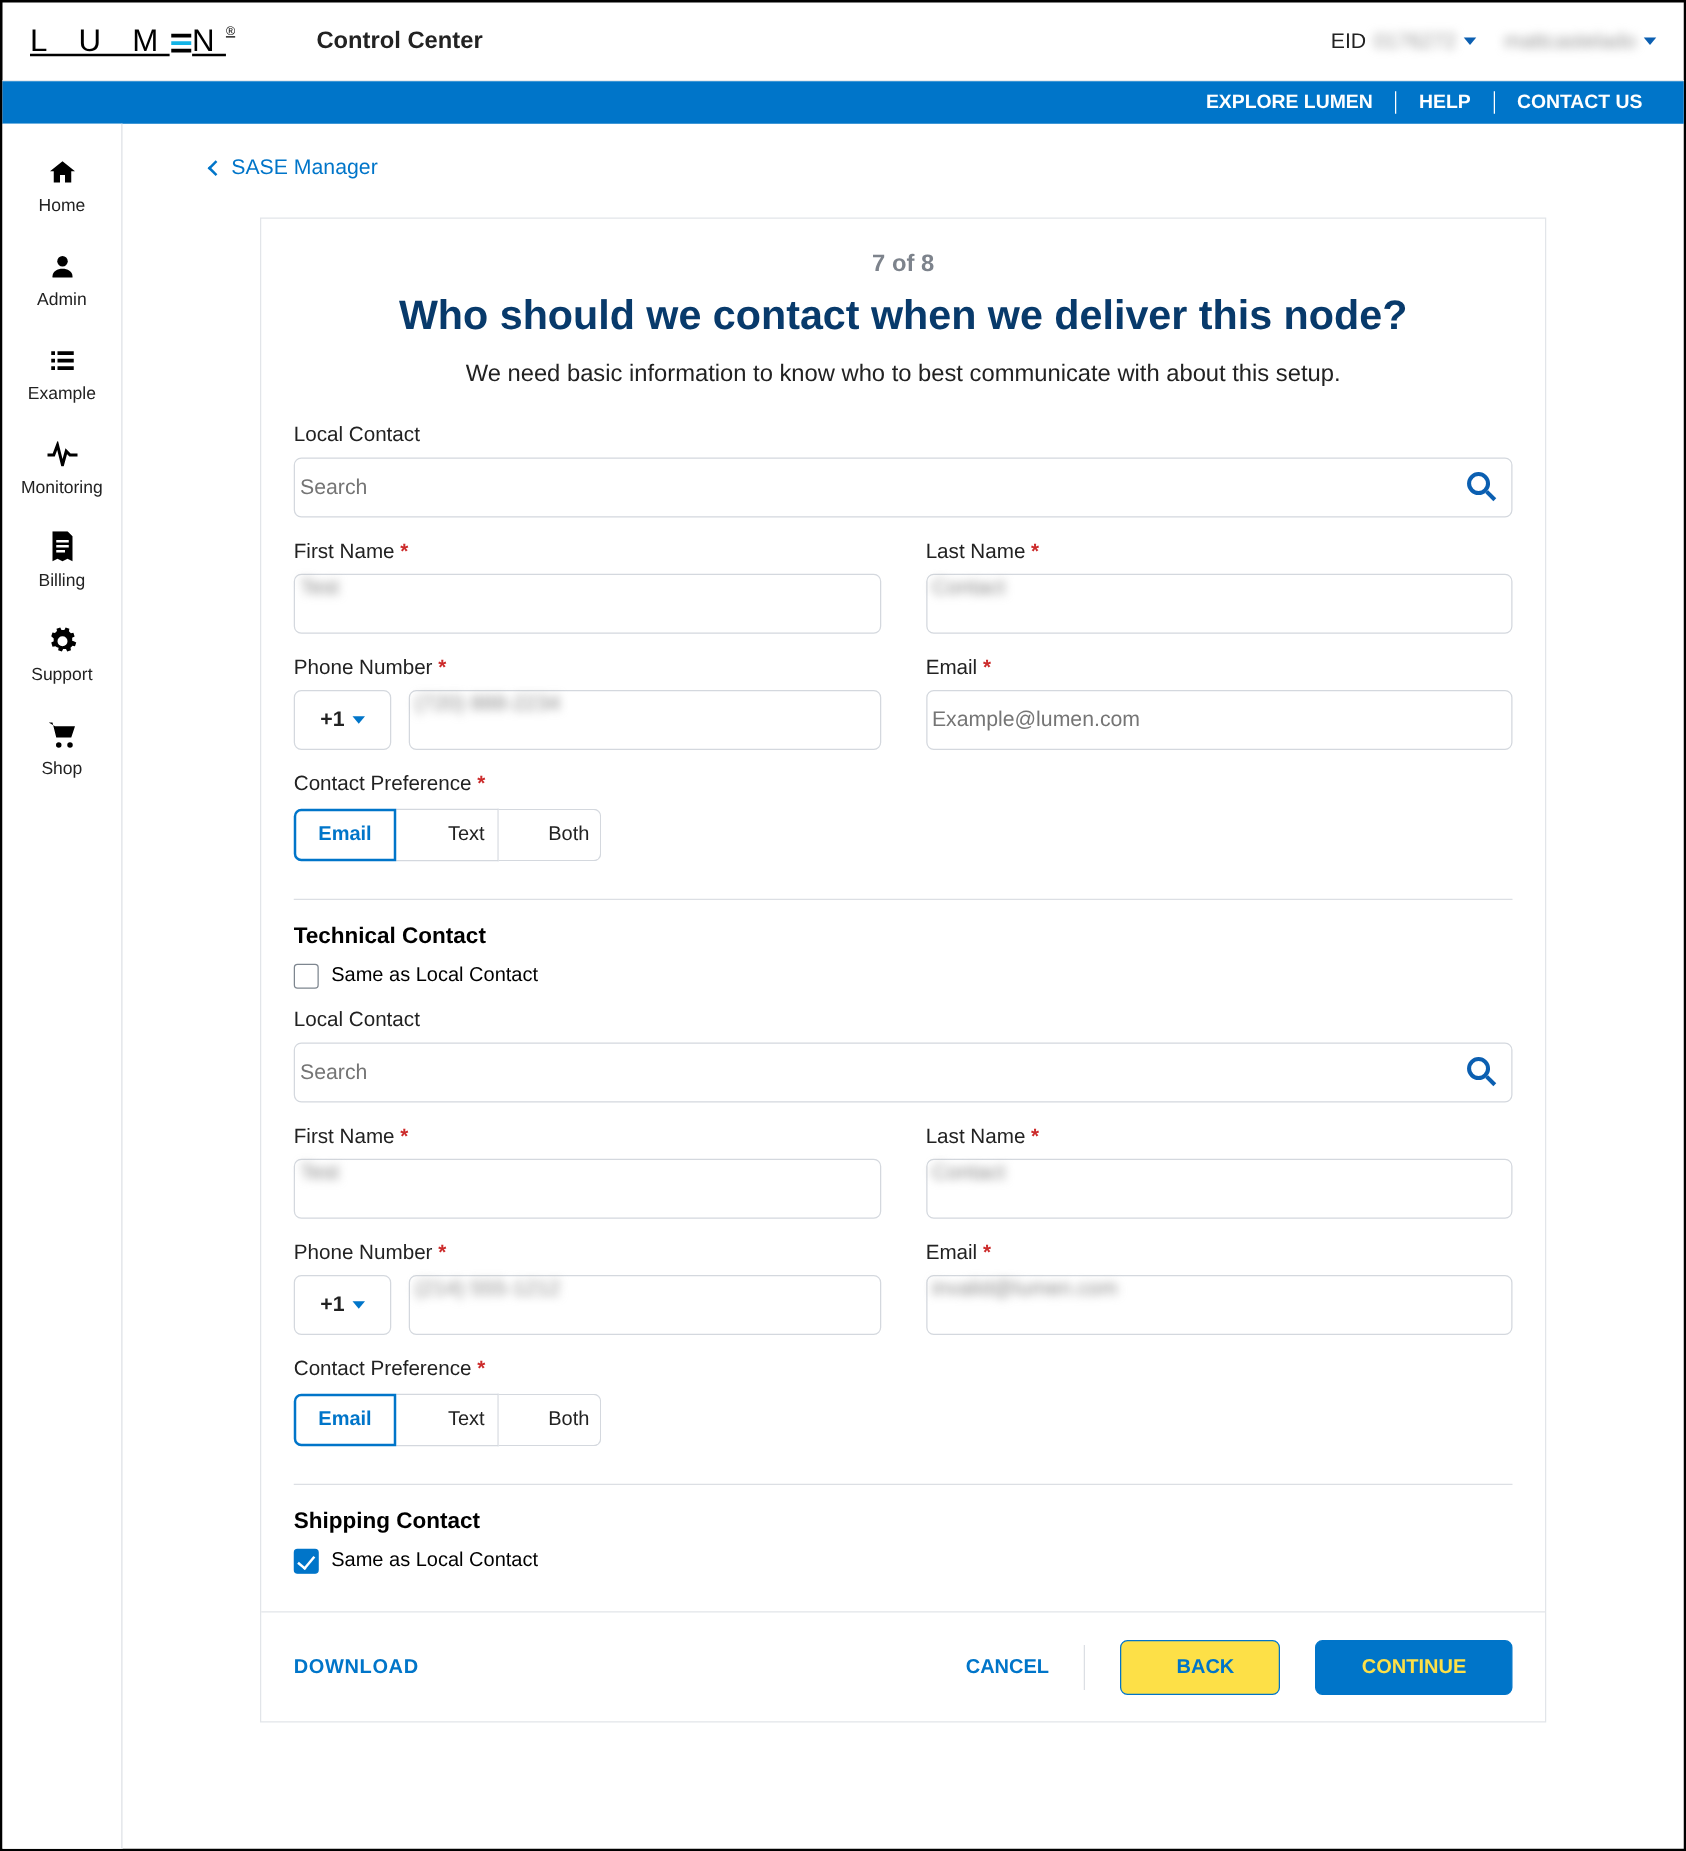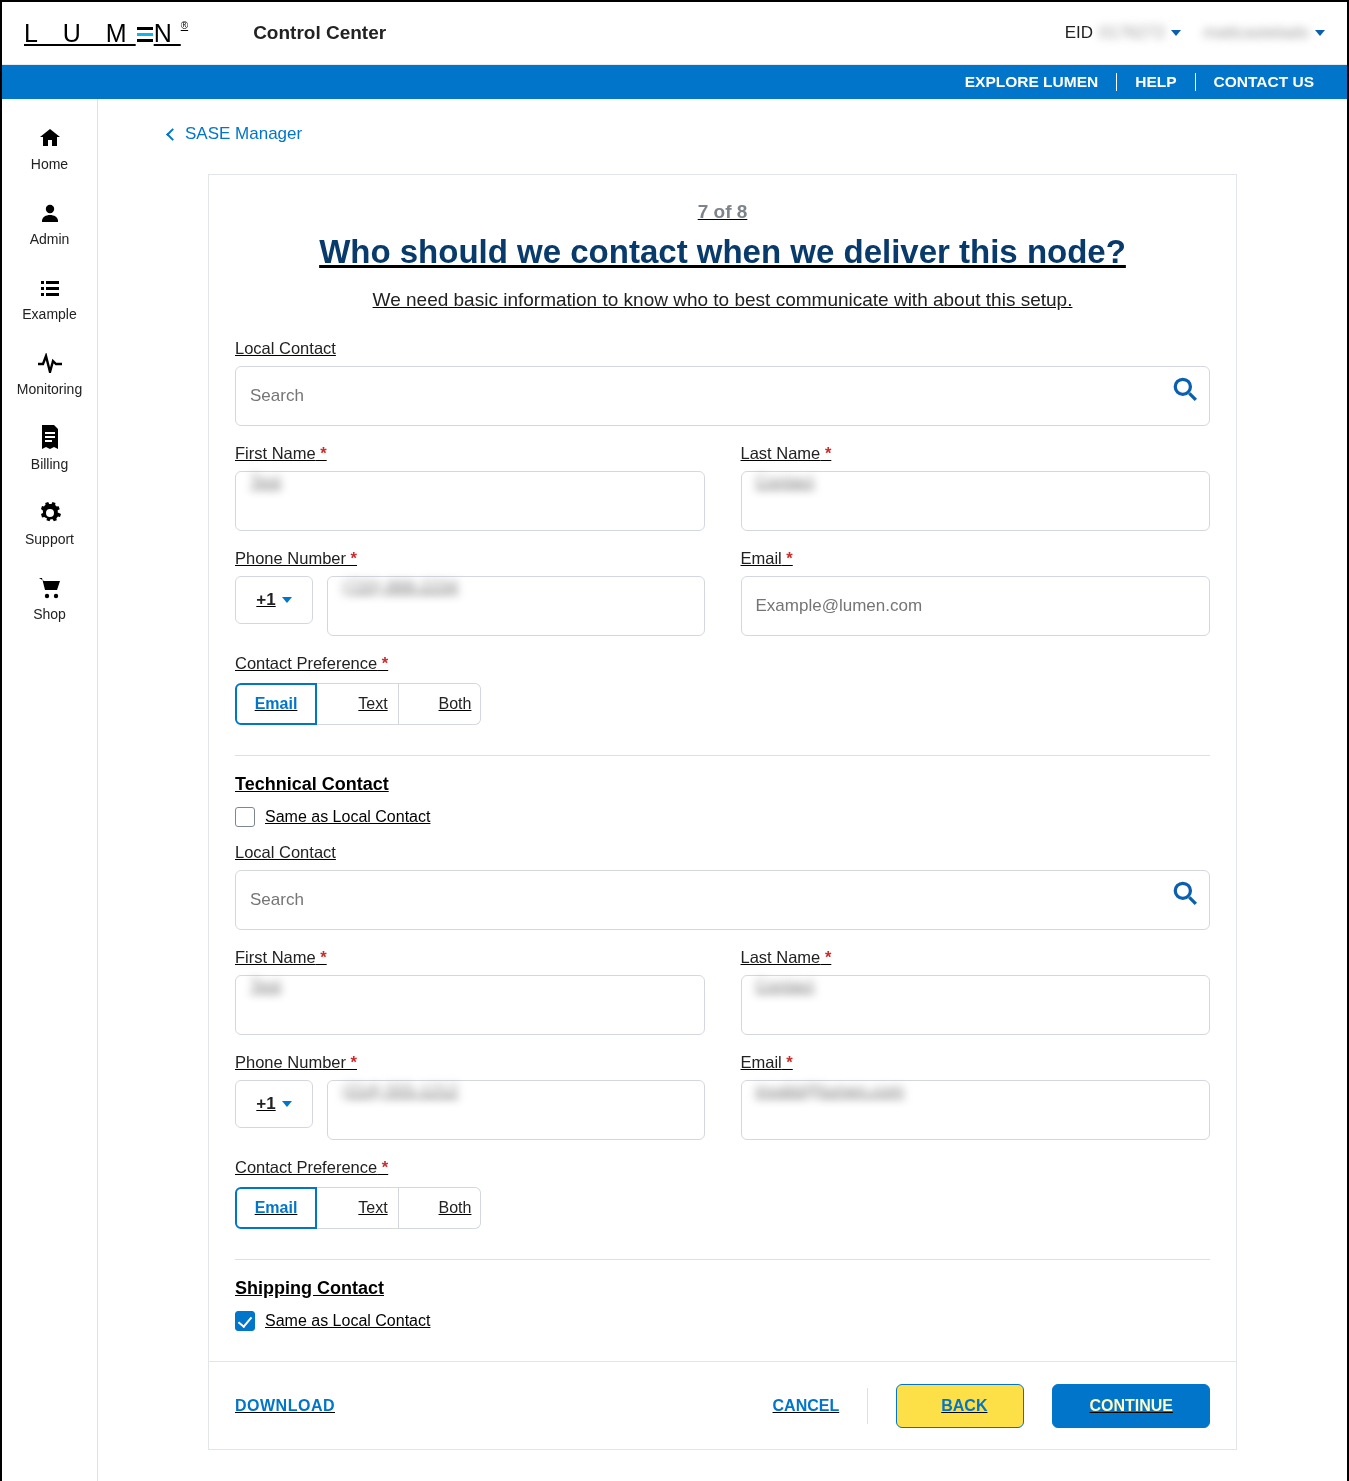--- a/index.html
+++ b/index.html
@@ -45,32 +45,32 @@
   .sidebar{width:96px;background:#fff;border-right:1px solid #dee1e6;padding-top:14px;display:flex;flex-direction:column;align-items:center;gap:6px;}
   .side-item{width:80px;display:flex;flex-direction:column;align-items:center;gap:5px;padding:12px 0 10px;cursor:pointer;}
   .side-item .ico{width:26px;height:26px;display:flex;align-items:center;justify-content:center;}
   .side-item .lbl{font-size:14px;color:#222;}
 
   .content{flex:1;padding:25px 70px 40px 70px;}
   .crumb{display:inline-flex;align-items:center;gap:8px;color:var(--accent);font-size:17px;cursor:pointer;}
   .chev-left{width:9px;height:9px;border-left:2px solid var(--accent);border-bottom:2px solid var(--accent);transform:rotate(45deg);}
   h1.page-title{margin:6px 0 30px 0;color:var(--navy);font-size:29px;font-weight:800;}
 
-  .card{border:1px solid var(--border-light);background:#fff;margin:30px 40px 11px 40px;padding:26px 0 0 0;text-decoration:underline;}
+  .card{border:1px solid var(--border-light);background:#fff;margin:30px 40px 11px 40px;padding:26px 0 0 0;}
   .step{color:#7d838c;text-align:center;font-size:19px;font-weight:600;margin-bottom:10px;}
   .question{color:var(--navy);text-align:center;font-size:33px;font-weight:800;margin:6px 30px 18px;}
   .intro{text-align:center;font-size:19px;color:#222;margin-bottom:28px;}
 
   .form{padding:0 26px;}
   .section-title{font-size:18px;font-weight:700;margin:6px 0 10px;}
   .label{font-size:16.5px;color:var(--label);margin-bottom:8px;display:block;}
   .req::after{content:" *";color:var(--red);font-weight:700;}
 
   .search-field{position:relative;}
-  .input, .search-field input{width:100%;height:60px;border:1px solid var(--border);border-radius:6px;padding:0 14px;font-size:17px;color:#333;background:#fff;}
+  .input, .search-field input{width:100%;height:48px;border:1px solid var(--border);border-radius:6px;padding:0 4px;font-size:17px;color:#333;background:#fff;}
   .search-field input{padding-right:46px;}
   .search-field .mag{position:absolute;right:12px;top:10px;}
   .row{display:flex;gap:36px;margin-top:18px;}
   .col{flex:1;}
   .phone-group{display:flex;gap:14px;}
   .cc{width:78px;height:48px;border:1px solid var(--border);border-radius:6px;display:flex;align-items:center;justify-content:center;gap:6px;font-size:17px;font-weight:600;color:#222;cursor:pointer;}
   .cc .chev{border-top-color:var(--accent);}
   .phone-group .input{flex:1;}
   .blur-val{filter:blur(4px);color:#888;}
 
@@ -88,21 +88,21 @@
   .chkbox.checked{background:var(--accent);border-color:var(--accent);}
   .chkbox.checked::after{content:"";width:6px;height:11px;border-right:2.4px solid #fff;border-bottom:2.4px solid #fff;transform:rotate(40deg);position:relative;top:-1px;}
 
   .footer{display:flex;align-items:center;justify-content:space-between;height:88px;border-top:1px solid var(--border-light);margin-top:30px;padding:0 26px;}
   .dl{color:var(--accent);font-weight:700;letter-spacing:.5px;font-size:16px;cursor:pointer;}
   .foot-right{display:flex;align-items:center;gap:28px;}
   .cancel{color:var(--accent);font-weight:700;font-size:16px;cursor:pointer;}
   .vsep{width:1px;height:36px;background:#dcdfe4;}
   .btn{height:44px;border-radius:6px;font-weight:700;font-size:16px;padding:0 36px;cursor:pointer;}
   .btn-outline{background:#fde047;border:1.5px solid var(--accent);color:var(--accent);padding-left:44px;}
-  .btn-primary{background:var(--accent);border:1.5px solid var(--accent);color:#fef9c3;}
+  .btn-primary{background:var(--accent);border:1.5px solid var(--accent);color:#fde047;}
 
   
   svg{display:block;}
 </style>
 </head>
 <body>
 
 <div class="frame">
 
   <div class="topbar">

